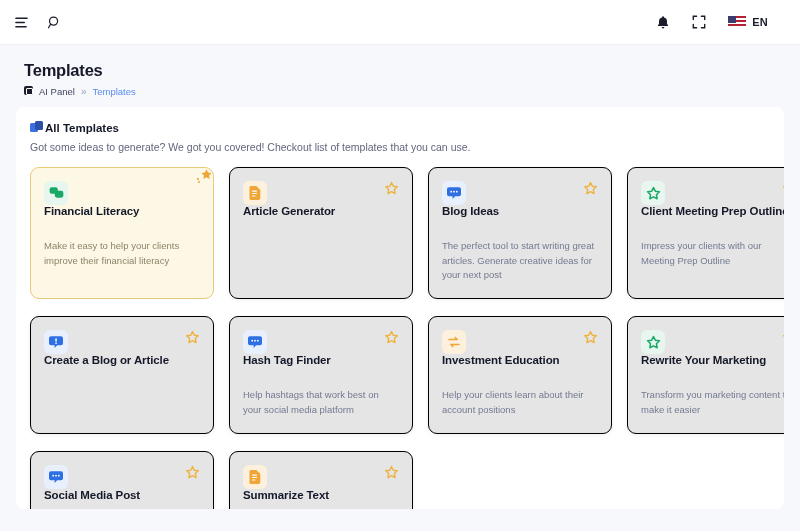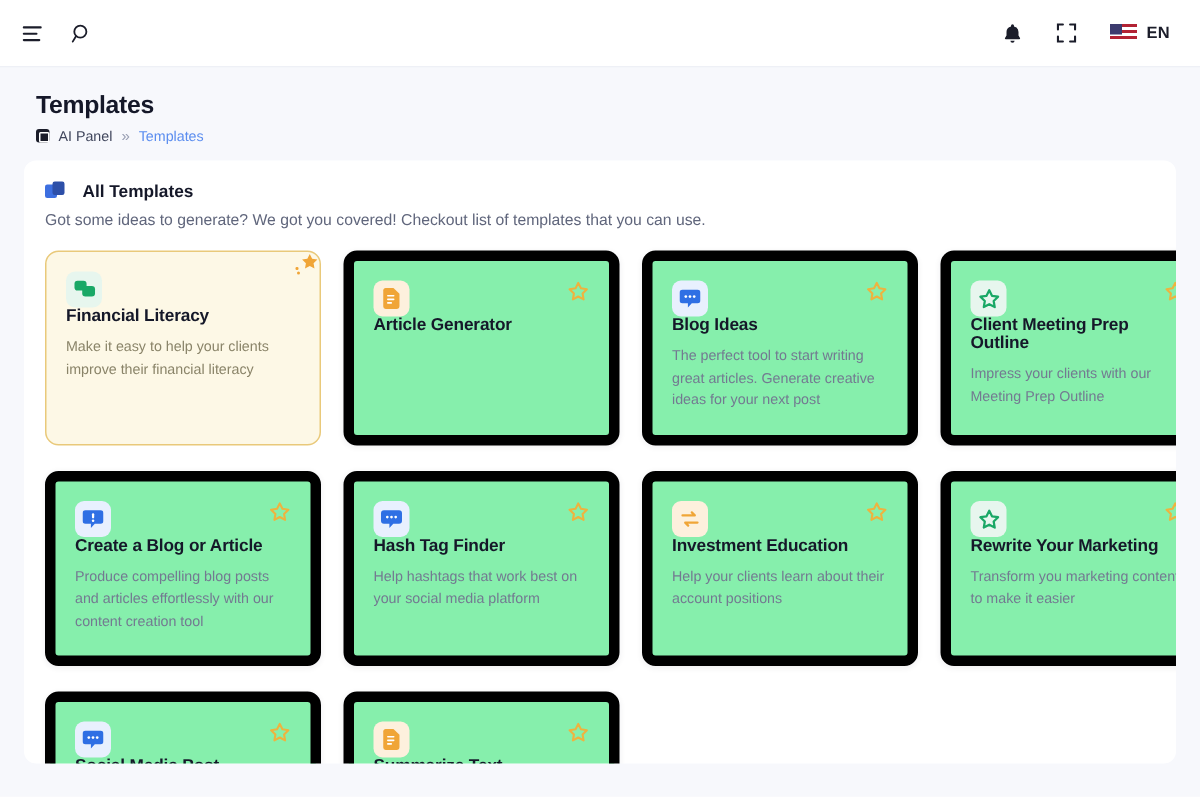--- a/index.html
+++ b/index.html
@@ -9,21 +9,21 @@
     font-family: "Liberation Sans", sans-serif;
     background: #f7f8fc;
   }
 
   
   .topbar {
     height: 45px;
     background: #ffffff;
     display: flex;
     align-items: center;
-    padding: 0 20px 0 14px;
+    padding: 0 32px 0 14px;
     border-bottom: 1px solid #eef0f6;
   }
   .topbar-left { display: flex; align-items: center; gap: 18px; }
   .topbar-right { margin-left: auto; display: flex; align-items: center; gap: 22px; }
   .icon-btn {
     display: flex; align-items: center; justify-content: center;
     color: #1b1d2a;
     cursor: pointer;
   }
   .lang {
@@ -71,21 +71,21 @@
 
   
   .panel {
     margin: 0 16px;
     background: #ffffff;
     border-radius: 8px;
     padding: 14px 14px 0 14px;
     height: 402px;
     overflow: hidden;
   }
-  .panel-title-row { display: flex; align-items: center; gap: 12px; }
+  .panel-title-row { display: flex; align-items: center; gap: 2px; }
   .panel-icon {
     width: 13px; height: 13px; position: relative; display: inline-block;
   }
   .panel-icon .sq1 {
     position: absolute; left: 0; top: 2px;
     width: 8px; height: 9px; border-radius: 1.5px; background: #3d6fe0;
   }
   .panel-icon .sq2 {
     position: absolute; left: 5px; top: 0;
     width: 8px; height: 9px; border-radius: 1.5px; background: #2d4fa8;
@@ -99,22 +99,22 @@
   
   .grid {
     margin-top: 14px;
     display: grid;
     grid-template-columns: repeat(4, 184px);
     column-gap: 15px;
     row-gap: 17px;
   }
   .card {
     position: relative;
-    background: #86efac;
-    border: 7px solid #000000;
+    background: #e5e5e5;
+    border: 1px solid #000000;
     border-radius: 9px;
     box-shadow: 0 1px 4px rgba(25,30,60,.07);
     padding: 13px 13px 15px 13px;
     min-height: 108px;
     cursor: pointer;
   }
   .card.featured {
     background: #fdf8e6;
     border: 1px solid #e9c97a;
     box-shadow: none;
@@ -140,21 +140,21 @@
   }
   .sp-a { width: 2.4px; height: 2.4px; right: 0px; top: 0px; }
   .sp-b { width: 1.7px; height: 1.7px; right: 1px; bottom: 1px; }
 
   .card-title {
     margin-top: 0;
     font-size: 11.5px; font-weight: 700; color: #151829;
     letter-spacing: -.1px;
   }
   .card-desc {
-    margin-top: 8px;
+    margin-top: 22px;
     font-size: 9.5px; line-height: 1.55; color: #737a91;
   }
   .card.featured .card-desc { color: #8a8469; }
 </style>
 </head>
 <body>
 
 <div class="topbar">
   <div class="topbar-left">
     <span class="icon-btn">
@@ -278,21 +278,20 @@
               <path d="M2 1.2h10a2 2 0 012 2v5a2 2 0 01-2 2H8.2L5.6 13v-2.8H2a2 2 0 01-2-2v-5a2 2 0 012-2z"></path>
               <rect x="6.3" y="3.2" width="1.5" height="3.4" rx=".7" fill="#fff"></rect>
               <circle cx="7.05" cy="8.1" r=".85" fill="#fff"></circle>
             </svg>
           </span>
           <span class="star"><svg width="15" height="15" viewBox="0 0 16 16" fill="none" stroke="#eeb33f" stroke-width="1.5" stroke-linejoin="round">
               <path d="M8 1.7l1.9 3.85 4.25.62-3.08 3 .73 4.23L8 11.4l-3.8 2l.73-4.23-3.08-3 4.25-.62z"></path>
             </svg></span>
         </div>
         <div class="card-title">Create a Blog or Article</div>
-        <div class="card-desc">Produce compelling blog posts and articles effortlessly with our content creation tool</div>
       </div>
       <div class="card">
         <div class="card-top">
           <span class="tile blue">
             <svg width="14" height="14" viewBox="0 0 14 14" fill="currentColor">
               <path d="M2 1.2h10a2 2 0 012 2v5a2 2 0 01-2 2H8.2L5.6 13v-2.8H2a2 2 0 01-2-2v-5a2 2 0 012-2z"></path>
               <circle cx="4.2" cy="5.7" r=".9" fill="#fff"></circle>
               <circle cx="7" cy="5.7" r=".9" fill="#fff"></circle>
               <circle cx="9.8" cy="5.7" r=".9" fill="#fff"></circle>
             </svg>

